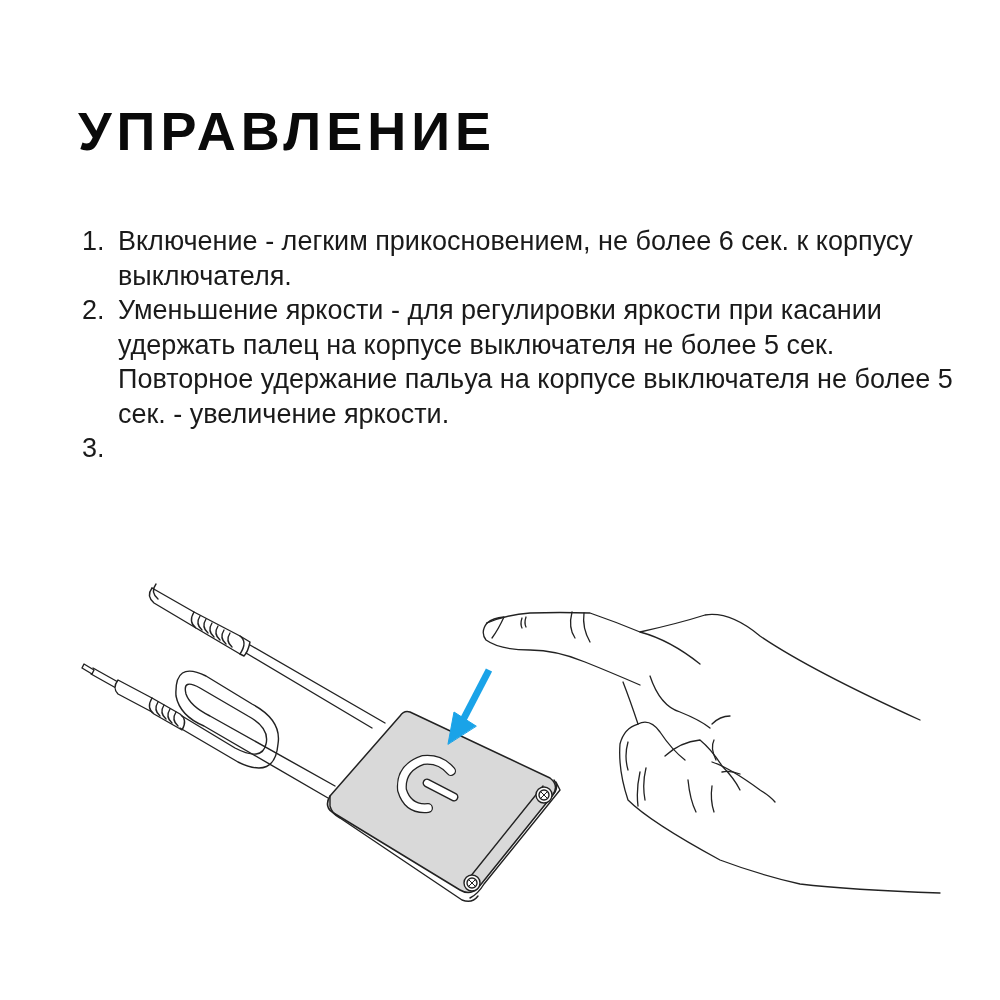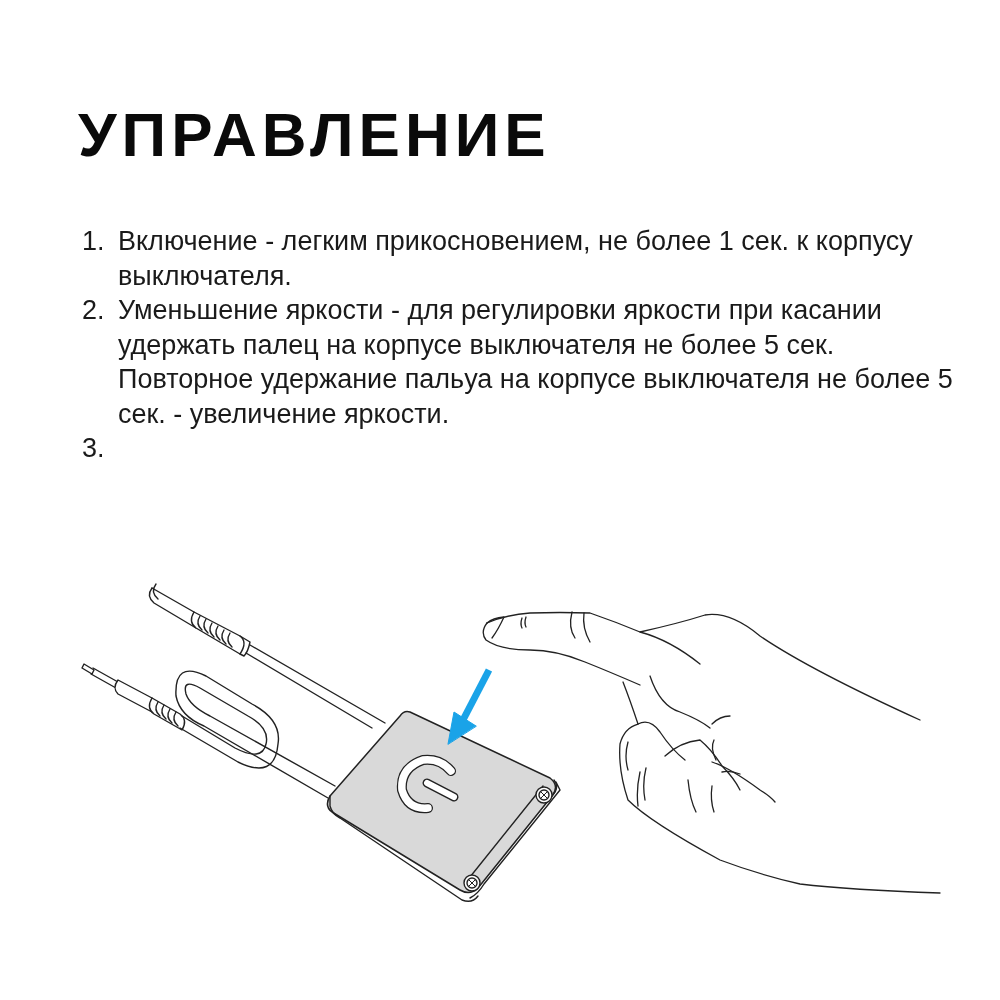--- a/index.html
+++ b/index.html
@@ -13,21 +13,21 @@
       position: relative;
       overflow: hidden;
       font-family: "Liberation Sans", "DejaVu Sans", sans-serif;
       color: #111111;
     }
     .title {
       position: absolute;
       left: 78px;
       top: 104px;
       margin: 0;
-      font-size: 62px;
+      font-size: 54px;
       font-weight: bold;
       letter-spacing: 5px;
       line-height: 1;
       color: #0a0a0a;
     }
     .instructions {
       position: absolute;
       left: 82px;
       top: 224px;
       width: 880px;
@@ -56,21 +56,21 @@
     }
   </style>
 </head>
 <body>
 
 <h1 class="title">УПРАВЛЕНИЕ</h1>
 
 <ol class="instructions">
   <li>
     <span class="num">1.</span>
-    <span>Включение - легким прикосновением, не более 1 сек. к корпусу выключателя.</span>
+    <span>Включение - легким прикосновением, не более 6 сек. к корпусу выключателя.</span>
   </li>
   <li>
     <span class="num">2.</span>
     <span>Уменьшение яркости - для регулировки яркости при касании удержать палец на корпусе выключателя не более 5 сек. Повторное удержание пальуа на корпусе выключателя не более 5 сек. - увеличение яркости.</span>
   </li>
   <li>
     <span class="num">3.</span>
   </li>
 </ol>
 

